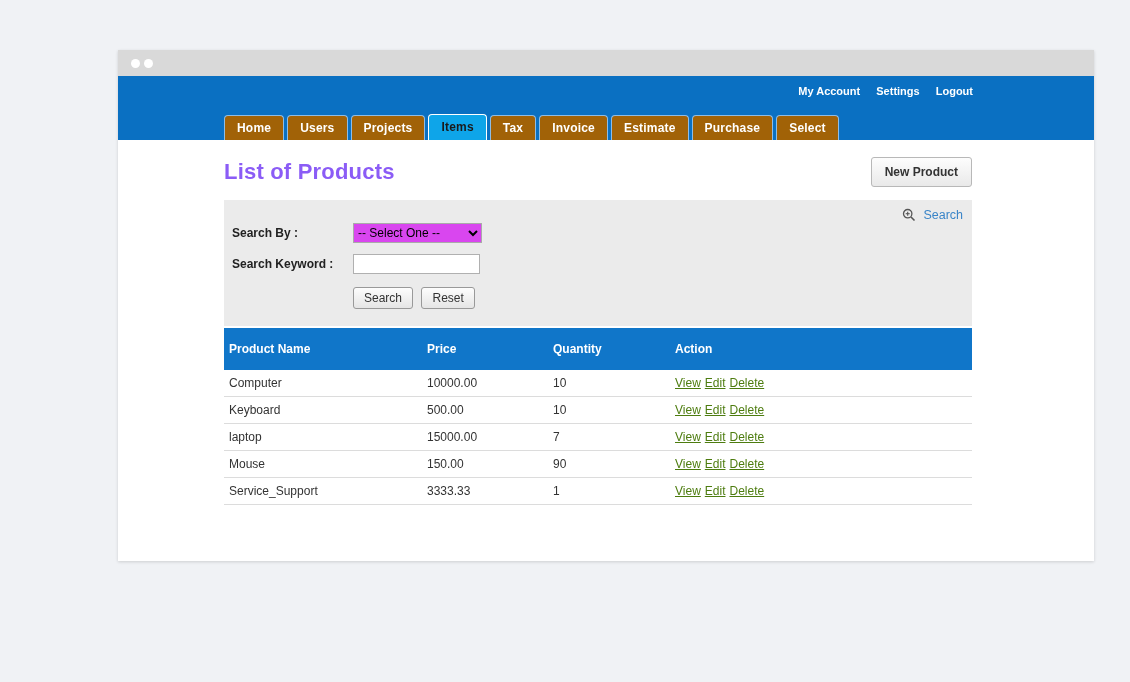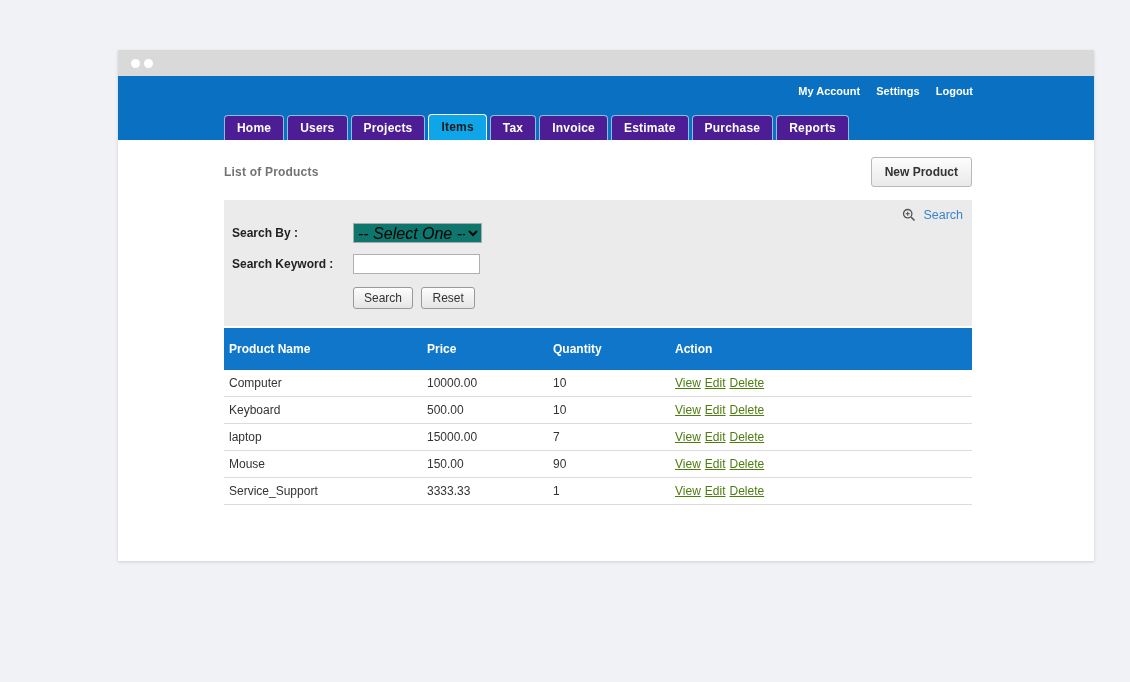--- a/index.html
+++ b/index.html
@@ -34,21 +34,21 @@
   }
   .account-links a {
     color: #ffffff; text-decoration: none; margin-left: 13px;
   }
   .nav-tabs {
     position: absolute; bottom: 0; left: 106px;
     display: flex; align-items: flex-end; gap: 3px;
   }
   .nav-tab {
     display: block; text-decoration: none;
-    background: #4c1d95;
+    background: #a16207;
     border: 1px solid #8ebde6; border-bottom: none;
     border-radius: 4px 4px 0 0;
     color: #ffffff; font-size: 12px; font-weight: bold;
     padding: 5px 12px 5px 12px;
     letter-spacing: 0.2px;
   }
   .nav-tab.active {
     background: #0ea5e9; color: #1a1a1a;
     border-color: #ffffff;
     padding-bottom: 6px;
@@ -63,21 +63,21 @@
     background: #ffffff; color: #1a1a1a;
     font-size: 12.5px; font-weight: bold;
     padding: 0 13px; text-decoration: none;
   }
   
   .content { padding: 13px 122px 0 106px; }
   .page-head {
     display: flex; justify-content: space-between; align-items: center;
     margin-top: 4px; margin-bottom: 13px;
   }
-  h1 { font-size: 12px; color: #737373; letter-spacing: 0.2px; }
+  h1 { font-size: 22px; color: #8b5cf6; letter-spacing: 0.2px; }
   .btn-new {
     font-family: inherit; font-size: 12px; font-weight: bold; color: #333;
     background: linear-gradient(#fdfdfd, #e9e9e9);
     border: 1px solid #b8b8b8; border-radius: 3px;
     padding: 7px 13px; cursor: pointer;
   }
   
   .panel {
     background: #ebebeb; position: relative;
     height: 126px; padding: 23px 0 0 8px;
@@ -87,22 +87,22 @@
     display: flex; align-items: center; gap: 7px;
     text-decoration: none; font-size: 12.5px; color: #3a85c8;
   }
   .form-row {
     display: flex; align-items: center; margin-bottom: 11px;
   }
   .form-label {
     width: 121px; font-size: 12px; font-weight: bold; color: #222;
   }
   .panel select {
-    width: 129px; height: 20px; font-size: 16px;
-    font-family: inherit; border: 1px solid #aaa; background: #0f766e; font-style: italic;
+    width: 129px; height: 20px; font-size: 12px;
+    font-family: inherit; border: 1px solid #aaa; background: #d946ef;
   }
   .panel input[type="text"] {
     width: 127px; height: 20px; font-size: 12px;
     font-family: inherit; border: 1px solid #b0b0b0; padding: 0 3px;
   }
   .btn-row { margin-left: 121px; margin-top: 13px; }
   .btn {
     font-family: inherit; font-size: 12px; color: #333;
     background: linear-gradient(#fdfdfd, #e5e5e5);
     border: 1px solid #999; border-radius: 3px;
@@ -147,21 +147,21 @@
     </div>
     <nav class="nav-tabs">
         <a href="#" class="nav-tab">Home</a>
         <a href="#" class="nav-tab">Users</a>
         <a href="#" class="nav-tab">Projects</a>
         <a href="#" class="nav-tab active">Items</a>
         <a href="#" class="nav-tab">Tax</a>
         <a href="#" class="nav-tab">Invoice</a>
         <a href="#" class="nav-tab">Estimate</a>
         <a href="#" class="nav-tab">Purchase</a>
-        <a href="#" class="nav-tab">Reports</a>
+        <a href="#" class="nav-tab">Select</a>
       </nav>
   </div>
 
 
   <div class="content">
 
     <div class="page-head">
       <h1>List of Products</h1>
       <button class="btn-new">New Product</button>
     </div>

